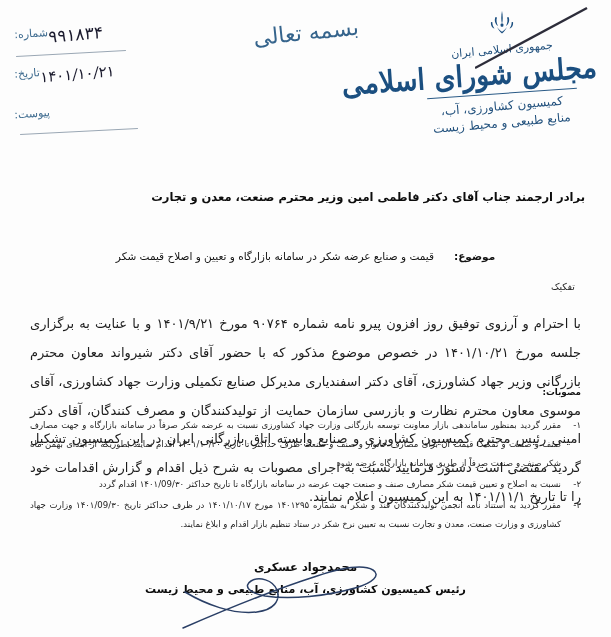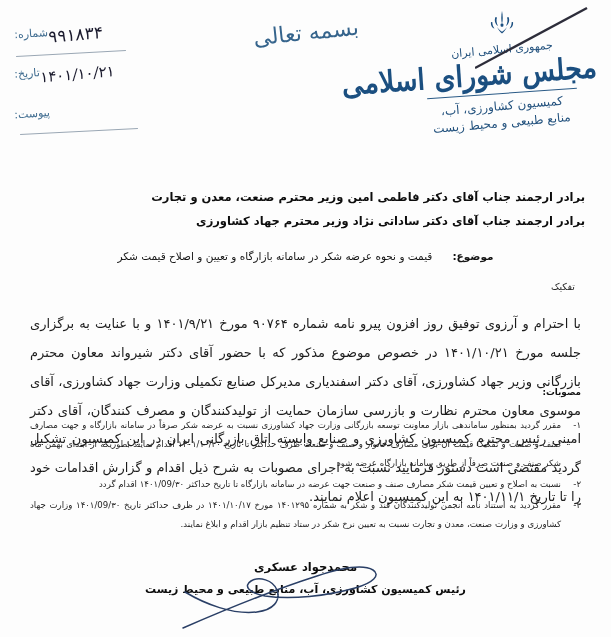--- a/index.html
+++ b/index.html
@@ -317,25 +317,24 @@
       <div class="lh-sub">منابع طبیعی و محیط زیست</div>
     </div>
 
     <svg class="lh-diagonal" aria-hidden="true">
       <line x1="0" y1="62" x2="112" y2="2" stroke="#2d2d3a" stroke-width="2.4"></line>
     </svg>
   </div>
 
   <div class="addressees">
     <div class="addressee">برادر ارجمند جناب آقای دکتر فاطمی امین وزیر محترم صنعت، معدن و تجارت</div>
-    <div class="addressee">برادر ارجمند جناب آقای دکتر ساداتی نژاد وزیر محترم جهاد کشاورزی</div>
   </div>
 
   <div class="subject">
-    <b>موضوع:</b><span>قیمت و نحوه عرضه شکر در سامانه بازارگاه و تعیین و اصلاح قیمت شکر</span>
+    <b>موضوع:</b><span>قیمت و صنایع عرضه شکر در سامانه بازارگاه و تعیین و اصلاح قیمت شکر</span>
   </div>
 
   <div class="salutation">تفکیک</div>
 
   <div class="body-text">با احترام و آرزوی توفیق روز افزون پیرو نامه شماره ۹۰۷۶۴ مورخ ۱۴۰۱/۹/۲۱ و با عنایت به برگزاری جلسه مورخ ۱۴۰۱/۱۰/۲۱ در خصوص موضوع مذکور که با حضور آقای دکتر شیرواند معاون محترم بازرگانی وزیر جهاد کشاورزی، آقای دکتر اسفندیاری مدیرکل صنایع تکمیلی وزارت جهاد کشاورزی، آقای موسوی معاون محترم نظارت و بازرسی سازمان حمایت از تولیدکنندگان و مصرف کنندگان، آقای دکتر امینی رئیس محترم کمیسیون کشاورزی و صنایع وابسته اتاق بازرگانی ایران در این کمیسیون تشکیل گردید مقتضی است دستور فرمایید نسبت به اجرای مصوبات به شرح ذیل اقدام و گزارش اقدامات خود را تا تاریخ ۱۴۰۱/۱۱/۱ به این کمیسیون اعلام نمایند.</div>
 
   <div class="resolutions-head">مصوبات:</div>
 
   <div class="resolutions">
     <div class="res-item">

